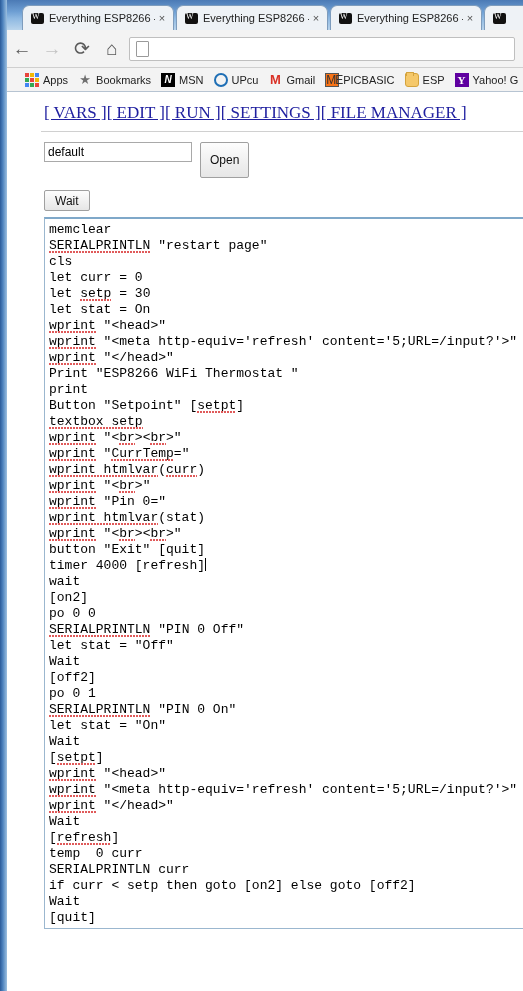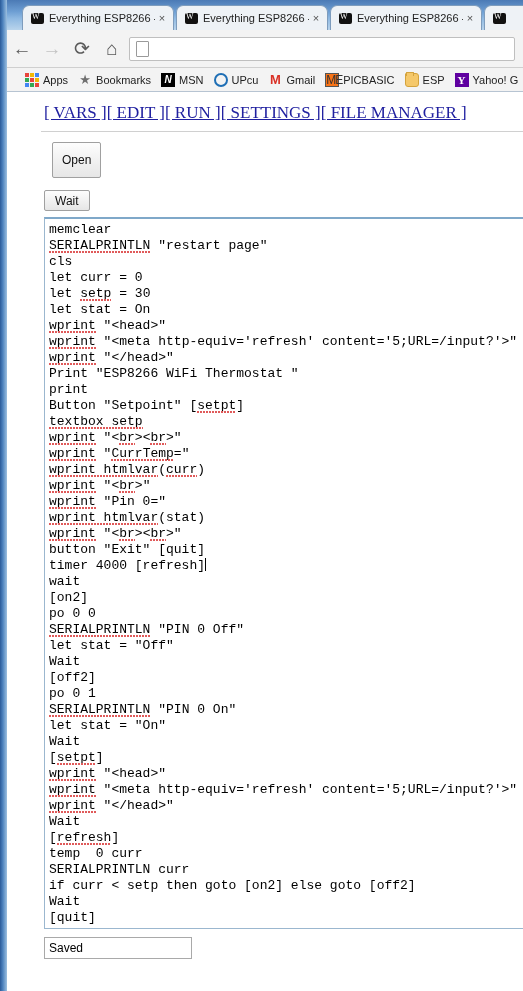--- a/index.html
+++ b/index.html
@@ -271,28 +271,28 @@
 
   <div class="page">
 
     <div class="navlinks">
       <a href="#">[ VARS ]</a><a href="#">[ EDIT ]</a><a href="#">[ RUN ]</a><a href="#">[ SETTINGS ]</a><a href="#">[ FILE MANAGER ]</a>
     </div>
 
     <div class="hr"></div>
 
     <div class="rowopen">
+      <input class="nameinput" type="text" value="default" style="">
       <button class="btn openbtn">Open</button>
     </div>
 
     <button class="btn savebtn">Wait</button>
 
     <div class="codebox">
       <pre><span class="code-line">memclear</span><span class="code-line"><span class="sp">SERIALPRINTLN</span> "restart page"</span><span class="code-line">cls</span><span class="code-line">let curr = 0</span><span class="code-line">let <span class="sp">setp</span> = 30</span><span class="code-line">let stat = On</span><span class="code-line"><span class="sp">wprint</span> "&lt;head&gt;"</span><span class="code-line"><span class="sp">wprint</span> "&lt;meta http-equiv='refresh' content='5;URL=/input?'&gt;"</span><span class="code-line"><span class="sp">wprint</span> "&lt;/head&gt;"</span><span class="code-line">Print "ESP8266 WiFi Thermostat "</span><span class="code-line">print</span><span class="code-line">Button "Setpoint" [<span class="sp">setpt</span>]</span><span class="code-line"><span class="sp">textbox setp</span></span><span class="code-line"><span class="sp">wprint</span> "&lt;<span class="sp">br</span>&gt;&lt;<span class="sp">br</span>&gt;"</span><span class="code-line"><span class="sp">wprint</span> "<span class="sp">CurrTemp</span>="</span><span class="code-line"><span class="sp">wprint htmlvar</span>(<span class="sp">curr</span>)</span><span class="code-line"><span class="sp">wprint</span> "&lt;<span class="sp">br</span>&gt;"</span><span class="code-line"><span class="sp">wprint</span> "Pin 0="</span><span class="code-line"><span class="sp">wprint htmlvar</span>(stat)</span><span class="code-line"><span class="sp">wprint</span> "&lt;<span class="sp">br</span>&gt;&lt;<span class="sp">br</span>&gt;"</span><span class="code-line">button "Exit" [quit]</span><span class="code-line">timer 4000 [refresh]<span class="caret"></span></span><span class="code-line">wait</span><span class="code-line">[on2]</span><span class="code-line">po 0 0</span><span class="code-line"><span class="sp">SERIALPRINTLN</span> "PIN 0 Off"</span><span class="code-line">let stat = "Off"</span><span class="code-line">Wait</span><span class="code-line">[off2]</span><span class="code-line">po 0 1</span><span class="code-line"><span class="sp">SERIALPRINTLN</span> "PIN 0 On"</span><span class="code-line">let stat = "On"</span><span class="code-line">Wait</span><span class="code-line">[<span class="sp">setpt</span>]</span><span class="code-line"><span class="sp">wprint</span> "&lt;head&gt;"</span><span class="code-line"><span class="sp">wprint</span> "&lt;meta http-equiv='refresh' content='5;URL=/input?'&gt;"</span><span class="code-line"><span class="sp">wprint</span> "&lt;/head&gt;"</span><span class="code-line">Wait</span><span class="code-line">[<span class="sp">refresh</span>]</span><span class="code-line">temp  0 curr</span><span class="code-line">SERIALPRINTLN curr</span><span class="code-line">if curr &lt; setp then goto [on2] else goto [off2]</span><span class="code-line">Wait</span><span class="code-line">[quit]</span><span class="code-line">timer 0</span></pre>
       <div class="scrollmark"></div>
     </div>
 
-    <input class="statusinput" type="text" value="Saved" style="">
 
   </div>
 
   <div class="winborder-left"></div>
 </div>
 
 </body></html>

